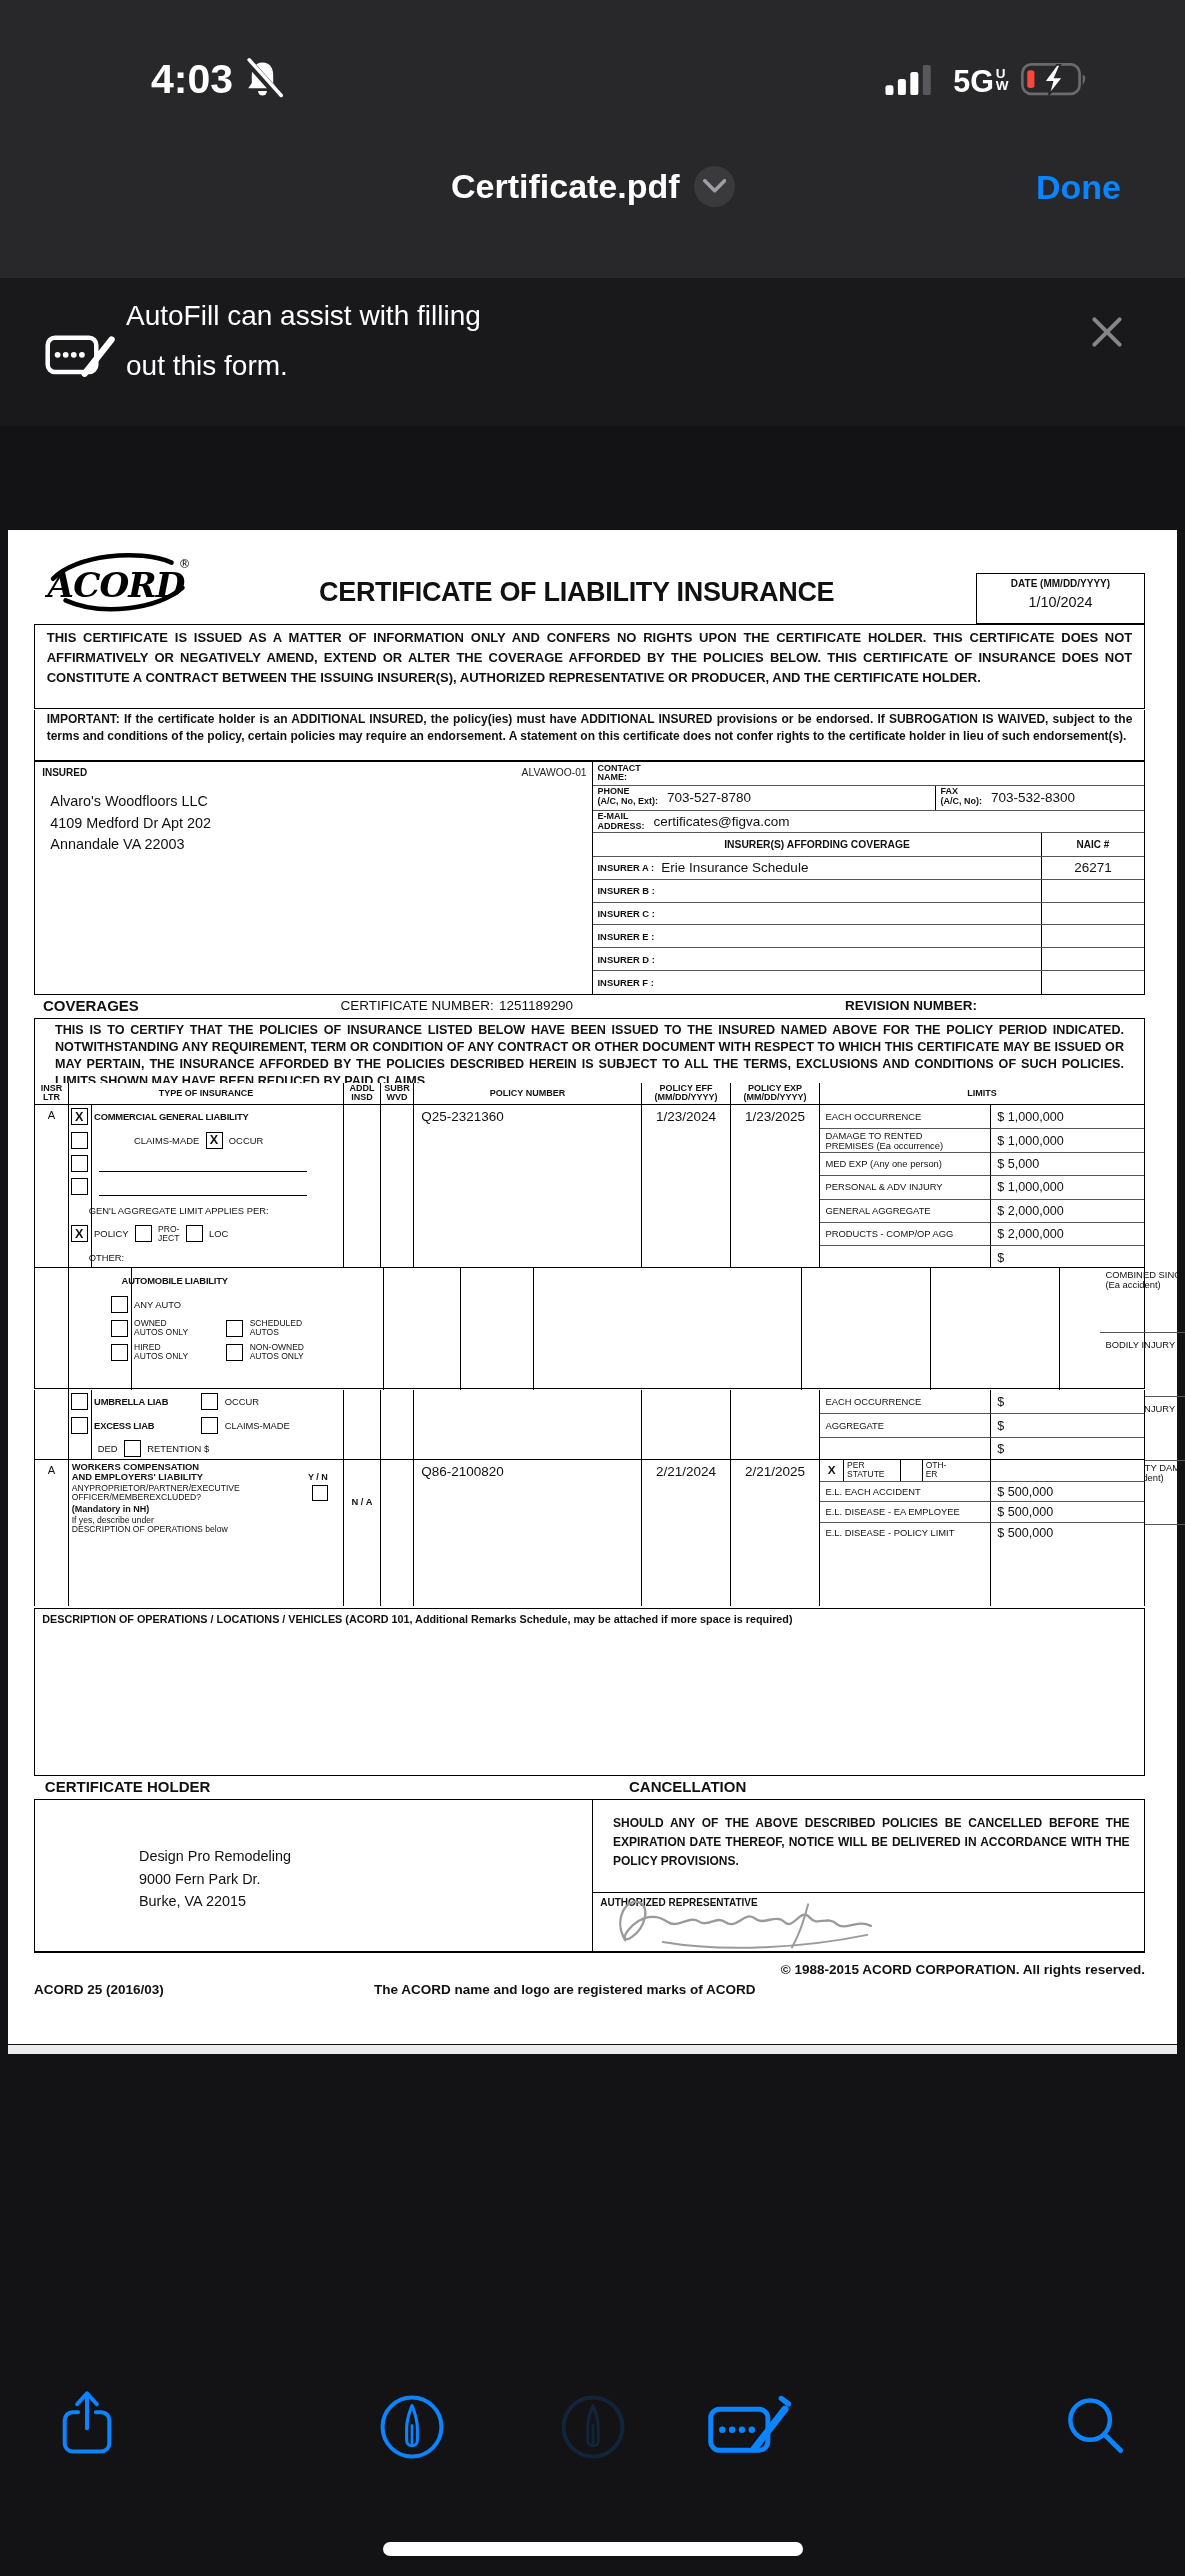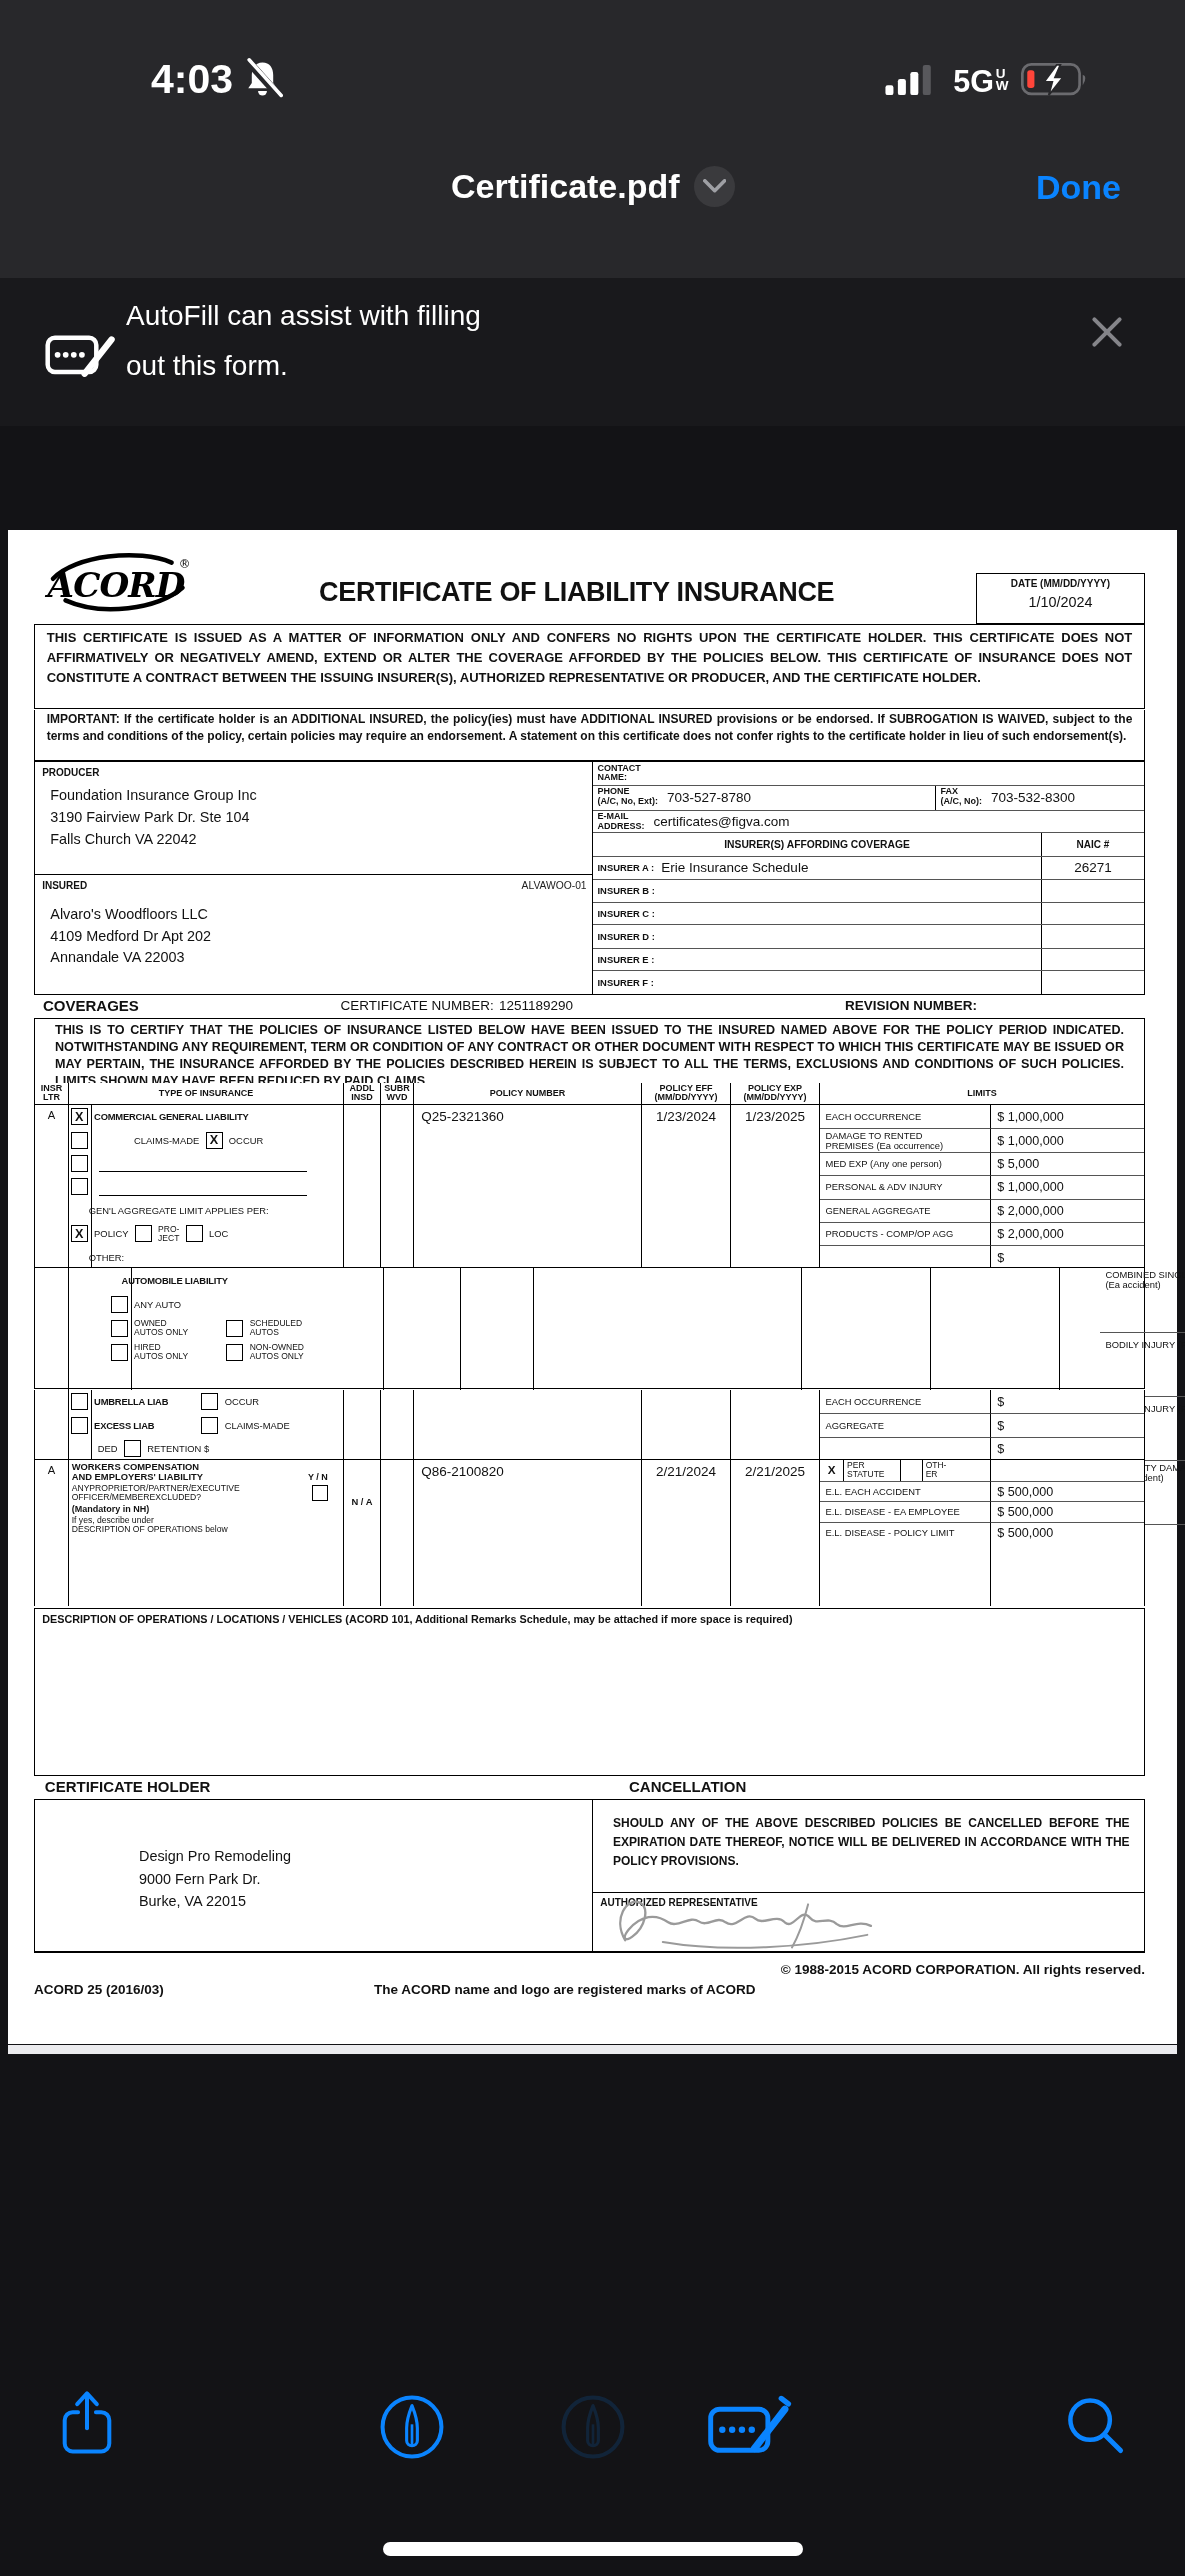--- a/index.html
+++ b/index.html
@@ -226,28 +226,20 @@
     <div class="datebox">
       <div class="dl">DATE (MM/DD/YYYY)</div>
       <div class="dv">1/10/2024</div>
     </div>
 
     <div class="f-disc">THIS CERTIFICATE IS ISSUED AS A MATTER OF INFORMATION ONLY AND CONFERS NO RIGHTS UPON THE CERTIFICATE HOLDER. THIS CERTIFICATE DOES NOT AFFIRMATIVELY OR NEGATIVELY AMEND, EXTEND OR ALTER THE COVERAGE AFFORDED BY THE POLICIES BELOW.  THIS CERTIFICATE OF INSURANCE DOES NOT CONSTITUTE A CONTRACT BETWEEN THE ISSUING INSURER(S), AUTHORIZED REPRESENTATIVE OR PRODUCER, AND THE CERTIFICATE HOLDER.</div>
     <div class="f-imp">IMPORTANT:  If the certificate holder is an ADDITIONAL INSURED, the policy(ies) must have ADDITIONAL INSURED provisions or be endorsed. If SUBROGATION IS WAIVED, subject to the terms and conditions of the policy, certain policies may require an endorsement.  A statement on this certificate does not confer rights to the certificate holder in lieu of such endorsement(s).</div>
 
     <div class="f-parties">
       <div class="party-left">
-        <div class="producer-box">
-          <span class="flab">PRODUCER</span>
-          <div class="addr">
-            <div>Foundation Insurance Group Inc</div>
-            <div>3190 Fairview Park Dr. Ste 104</div>
-            <div>Falls Church VA 22042</div>
-          </div>
-        </div>
         <div class="insured-box">
           <span class="flab">INSURED</span>
           <span class="ins-code">ALVAWOO-01</span>
           <div class="addr" style="top:29px;">
             <div>Alvaro's Woodfloors LLC</div>
             <div>4109 Medford Dr Apt 202</div>
             <div>Annandale VA 22003</div>
           </div>
         </div>
       </div>
@@ -291,30 +283,30 @@
             </div>
           <div class="naic v"></div>
         </div>
         <div class="crow" style="height:22.5px;">
           <div class="imain">
               <span class="ilab">INSURER C :</span>
               <span class="iname"></span>
             </div>
           <div class="naic v"></div>
         </div>
+        <div class="crow" style="height:22.5px;">
+          <div class="imain">
+              <span class="ilab">INSURER E :</span>
+              <span class="iname"></span>
+            </div>
+          <div class="naic v"></div>
+        </div>
         <div class="crow" style="height:23.4px;">
           <div class="imain">
               <span class="ilab">INSURER D :</span>
-              <span class="iname"></span>
-            </div>
-          <div class="naic v"></div>
-        </div>
-        <div class="crow" style="height:22.5px;">
-          <div class="imain">
-              <span class="ilab">INSURER E :</span>
               <span class="iname"></span>
             </div>
           <div class="naic v"></div>
         </div>
         <div class="crow" style="height:22.5px;flex:1;">
           <div class="imain">
               <span class="ilab">INSURER F :</span>
               <span class="iname"></span>
             </div>
           <div class="naic v"></div>

